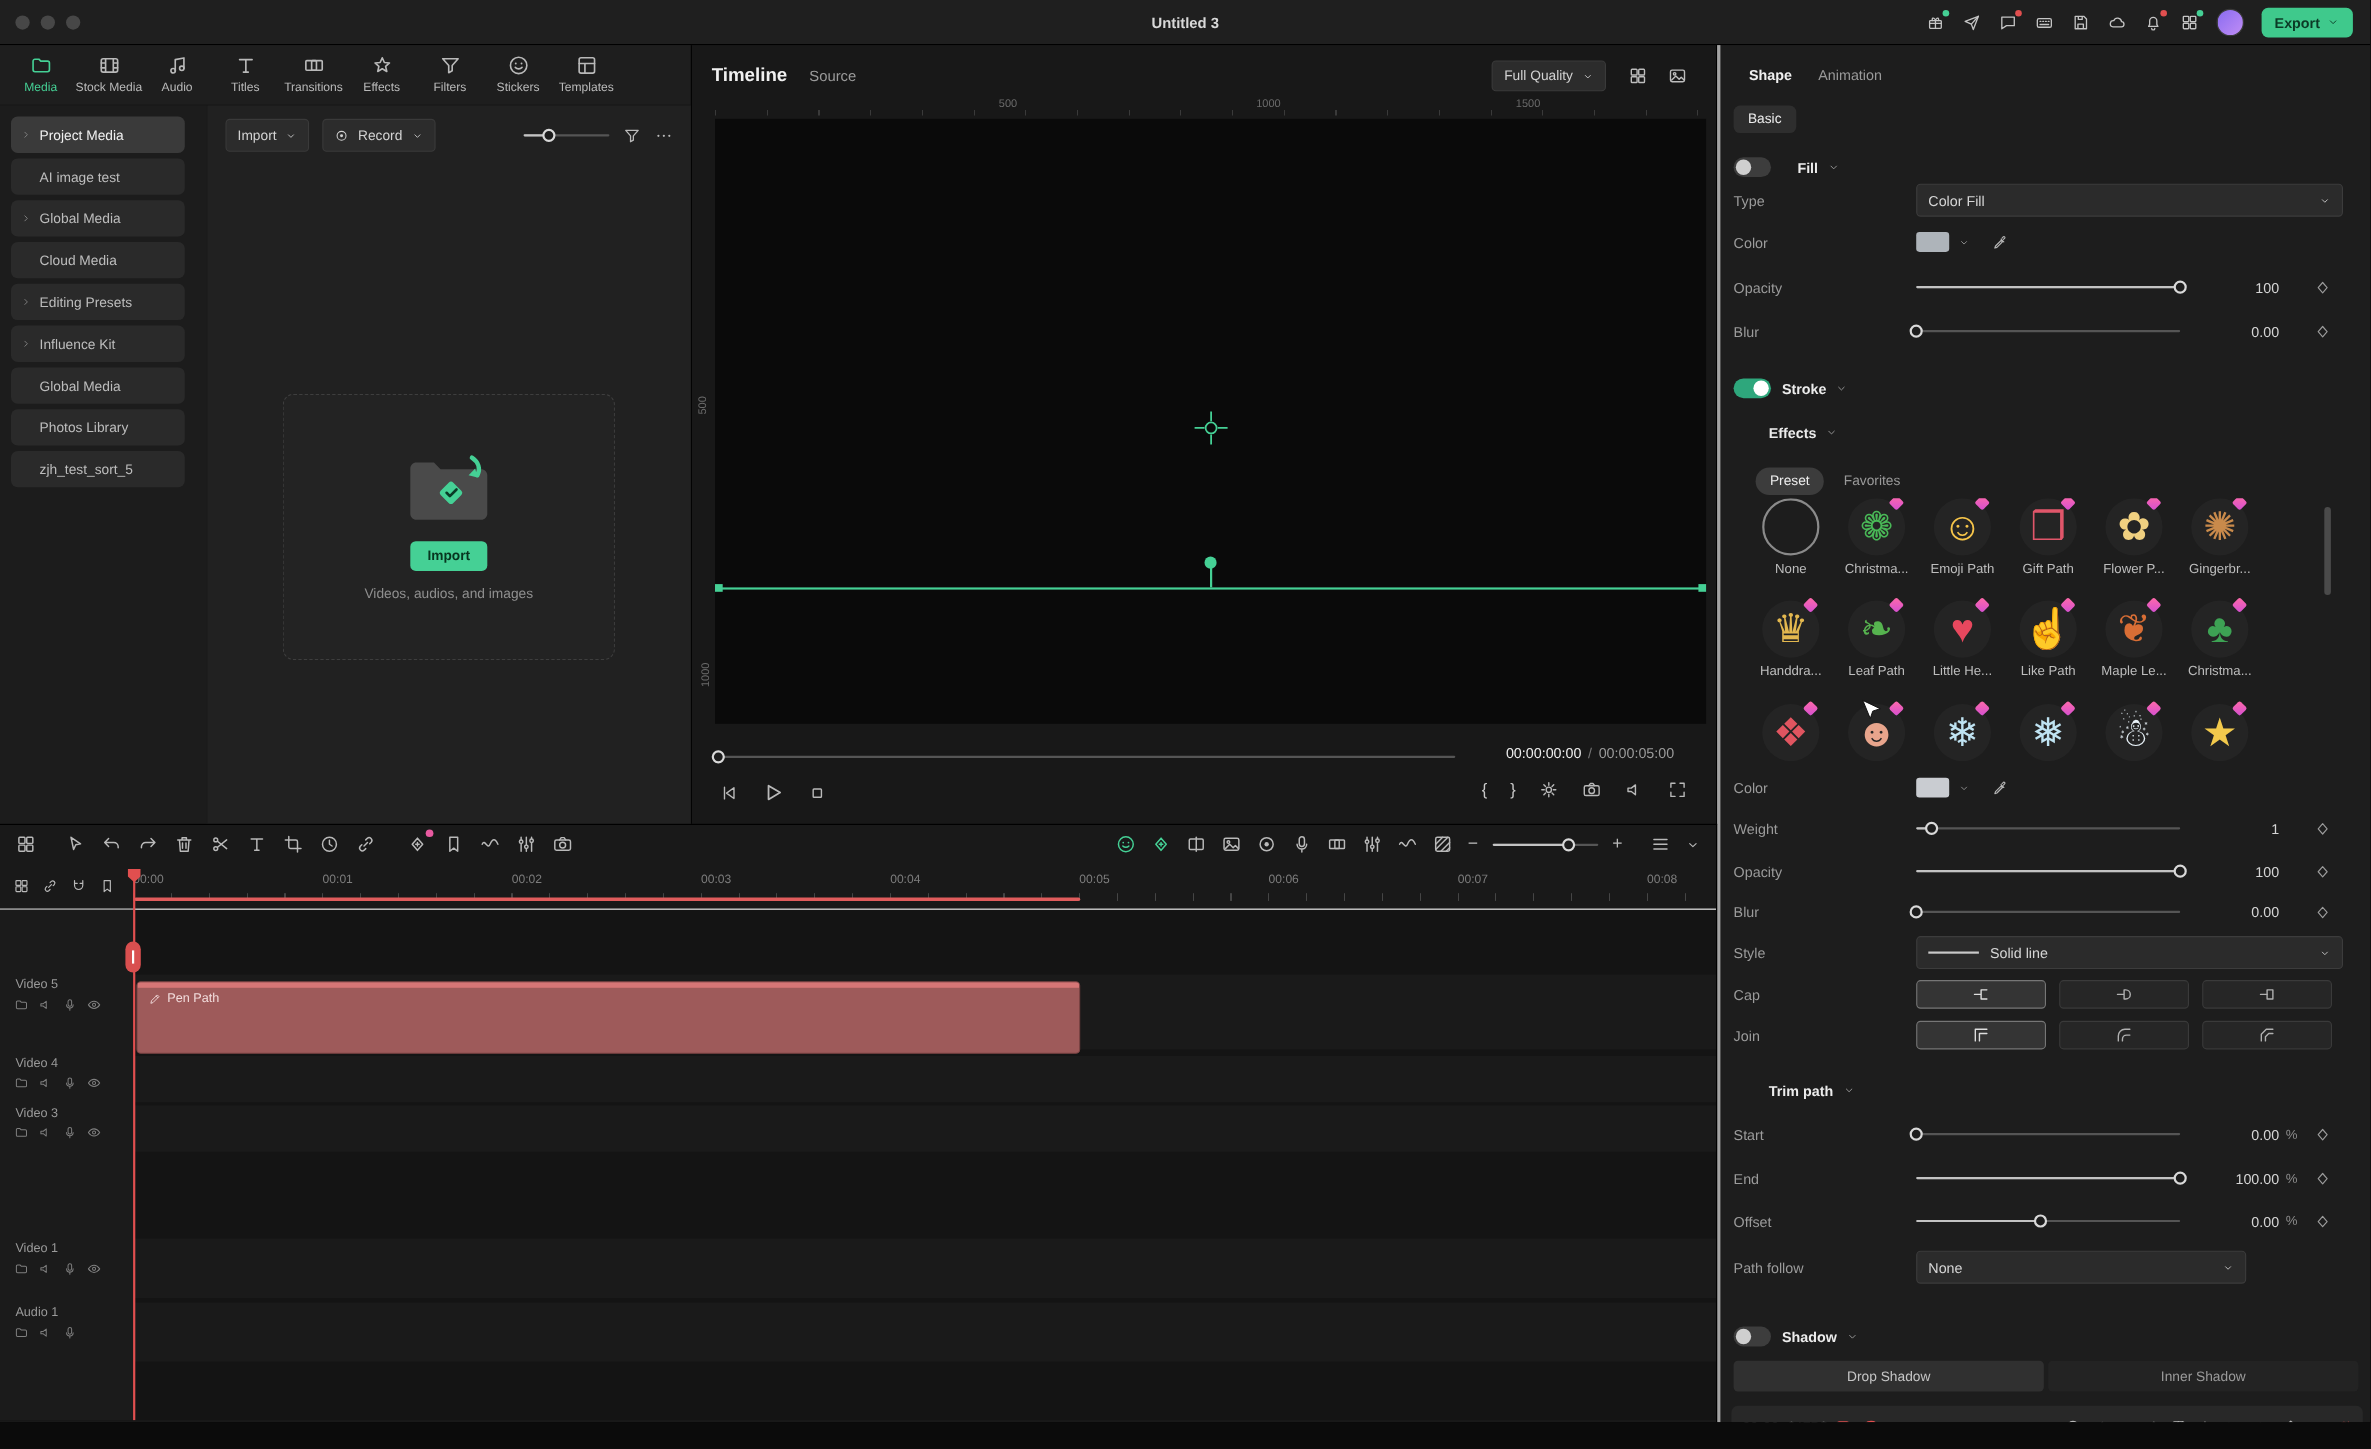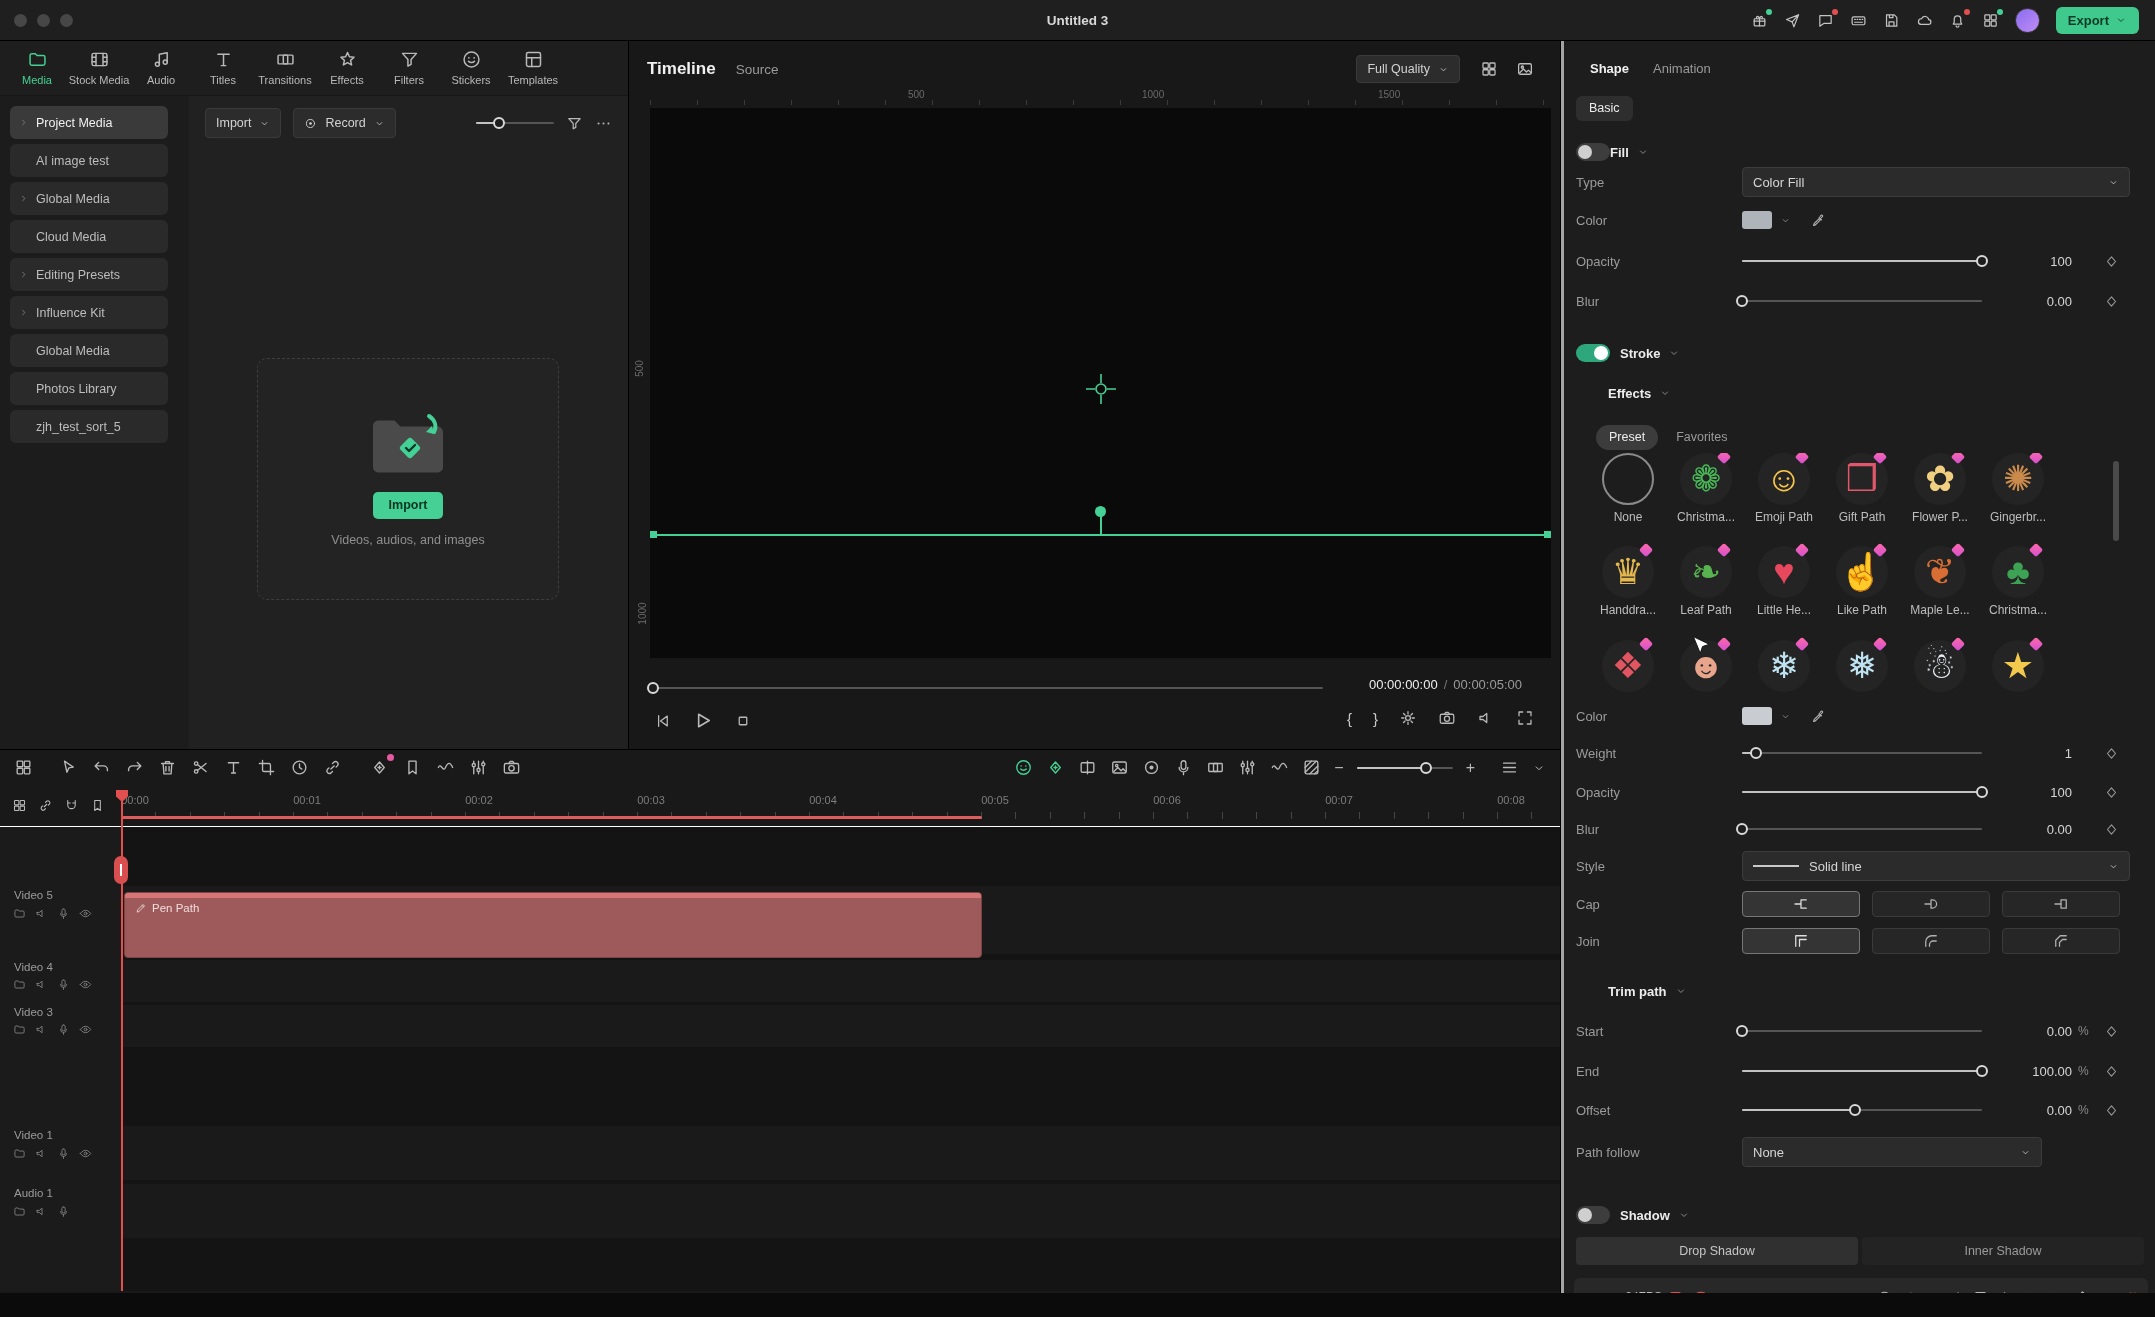--- a/index.html
+++ b/index.html
@@ -666,21 +666,21 @@
     <div class="prow" style="top:12px;left:26px">
       <span style="color:#f0f0f0;font-weight:bold">Shape</span>
       <span style="color:#9a9a9a;margin-left:24px">Animation</span>
     </div>
     <div class="prow" style="top:52px">
       <span class="pillbtn" style="background:#2e2e2e;color:#ececec;border-radius:6px">Basic</span>
     </div>
 
     <div class="prow" style="top:96px">
       <span class="toggle"></span>
-      <span class="seclabel" style="margin-left:0">Fill</span>
+      <span class="seclabel" style="margin-left:24px">Fill</span>
       <svg class="ic" width="12" height="12" style="margin-left:8px;color:#9a9a9a">
           <use href="#i-chev-down"></use>
         </svg>
     </div>
     <div class="prow" style="top:126px">
       <span class="plabel">Type</span>
       <span class="pdd" style="width:388px">
           <span>Color Fill</span>
           <svg class="ic" width="11" height="11">
             <use href="#i-chev-down"></use>

